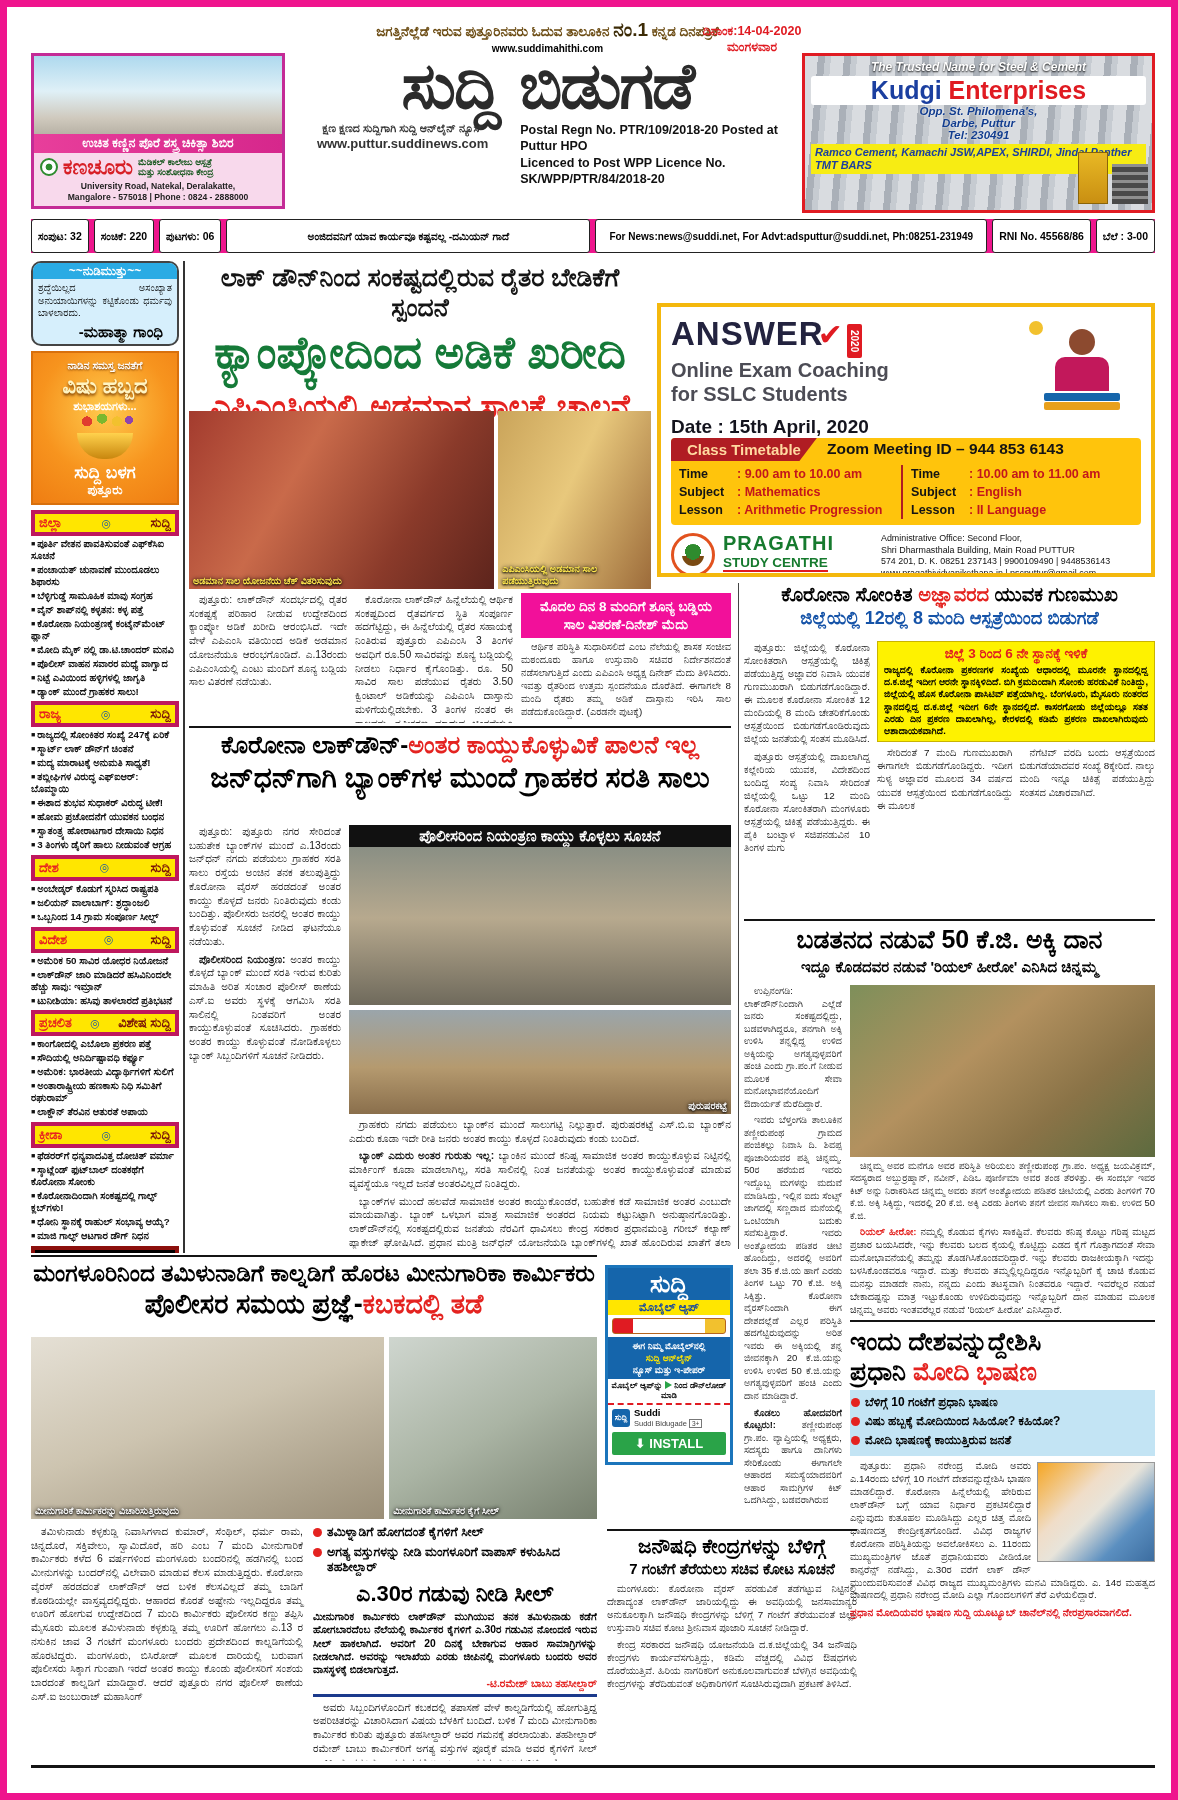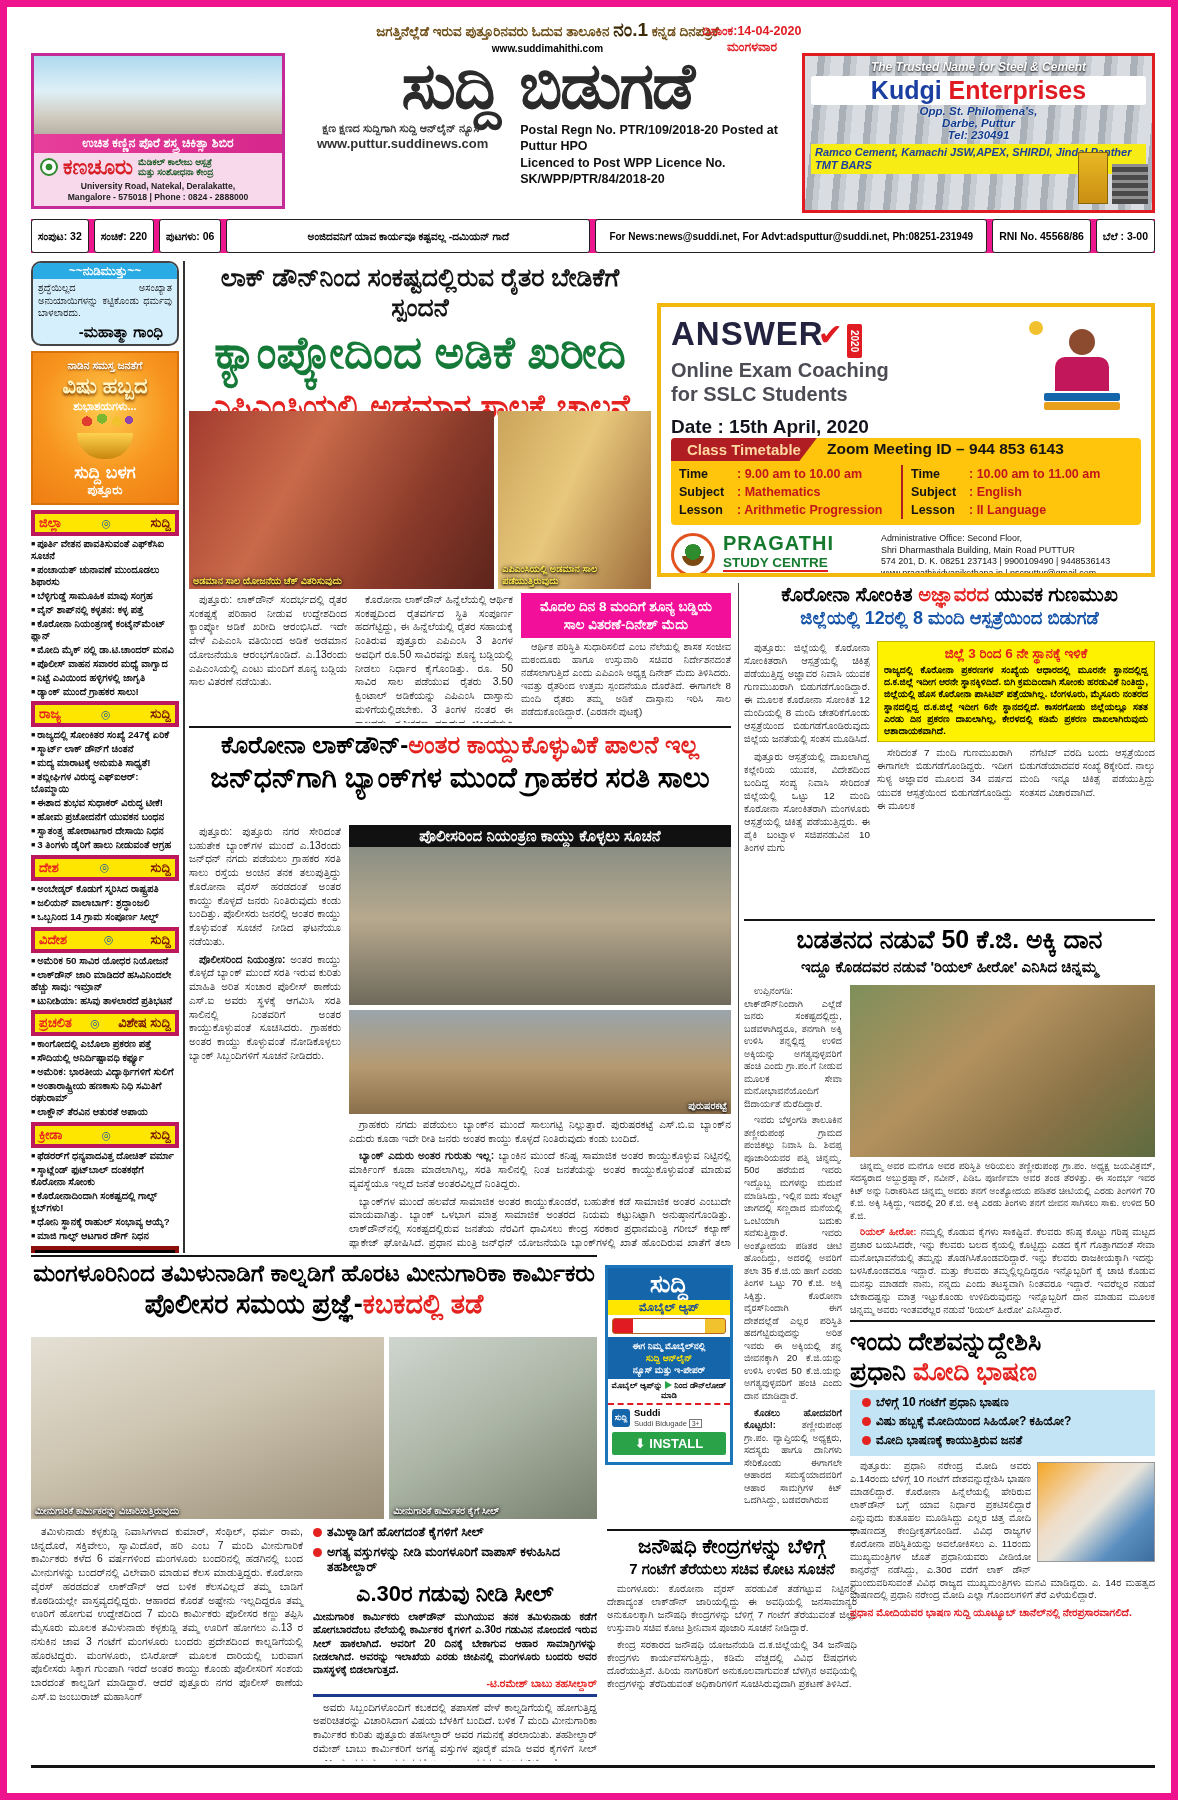--- a/index.html
+++ b/index.html
@@ -107,21 +107,21 @@
 .prag-n2{font-size:13.5px;font-weight:900;color:#167a2e;border-bottom:2px solid #e01b22;display:inline-block}
 .prag-admin{font-size:8.9px;line-height:1.3;color:#111}
 .c-h1{font-size:19.5px;font-weight:900}
 .c-h2{font-size:18px;font-weight:900;margin-top:2px}
 .ybox{background:#fef200;border:1px solid #c9b400;padding:4px 6px}
 .ybox .yt{color:#e01b22;font-weight:900;font-size:13.5px;text-align:center;margin-bottom:2px}
 .ybox .yb{font-size:9.4px;font-weight:bold;line-height:1.3;text-align:justify}
 .r-h1{font-size:25px;font-weight:900}
 .r-h2{font-size:15px;font-weight:900;margin-top:3px}
 .m-h1{font-size:25px;font-weight:900;line-height:1.2}
-.bluebox{background:#c3e4f4;padding:5px 12px;margin-top:4px}
+.bluebox{background:#c3e4f4;padding:5px 1px;margin-top:4px}
 .modi-photo{float:right;width:118px;height:100px;margin:2px 0 3px 6px;background:linear-gradient(135deg,#f5a623 0%,#f0ddc8 35%,#e8e4da 50%,#5b8fc0 75%,#3c6da0 100%);border:1px solid #999}
 .redline{color:#e01b22;font-weight:900;font-size:10.4px;margin-top:3px}
 
 .app-ad{border:3px solid #1b75bb;background:#fff;display:flex;flex-direction:column;overflow:hidden}
 .app-logo{background:#1565ab;color:#fff;font-weight:900;font-size:24px;text-align:center;padding:2px 0}
 .app-band{background:#ffe600;color:#1446a0;font-weight:900;font-size:11.5px;text-align:center;padding:1px 0}
 .app-tube{height:16px;margin:3px 4px;background:linear-gradient(90deg,#e01b22 0 18%,#fff 18% 82%,#f2c12e 82%);border:1px solid #b5651d;border-radius:3px}
 .app-blue{background:#1565ab;color:#fff;font-weight:bold;font-size:9px;text-align:center;line-height:1.35;padding:3px 2px}
 .app-blue .yel{color:#ffe600}
 .app-dl{font-size:8.2px;font-weight:bold;text-align:center;padding:2px 1px;border-bottom:2px dashed #e01b22}

